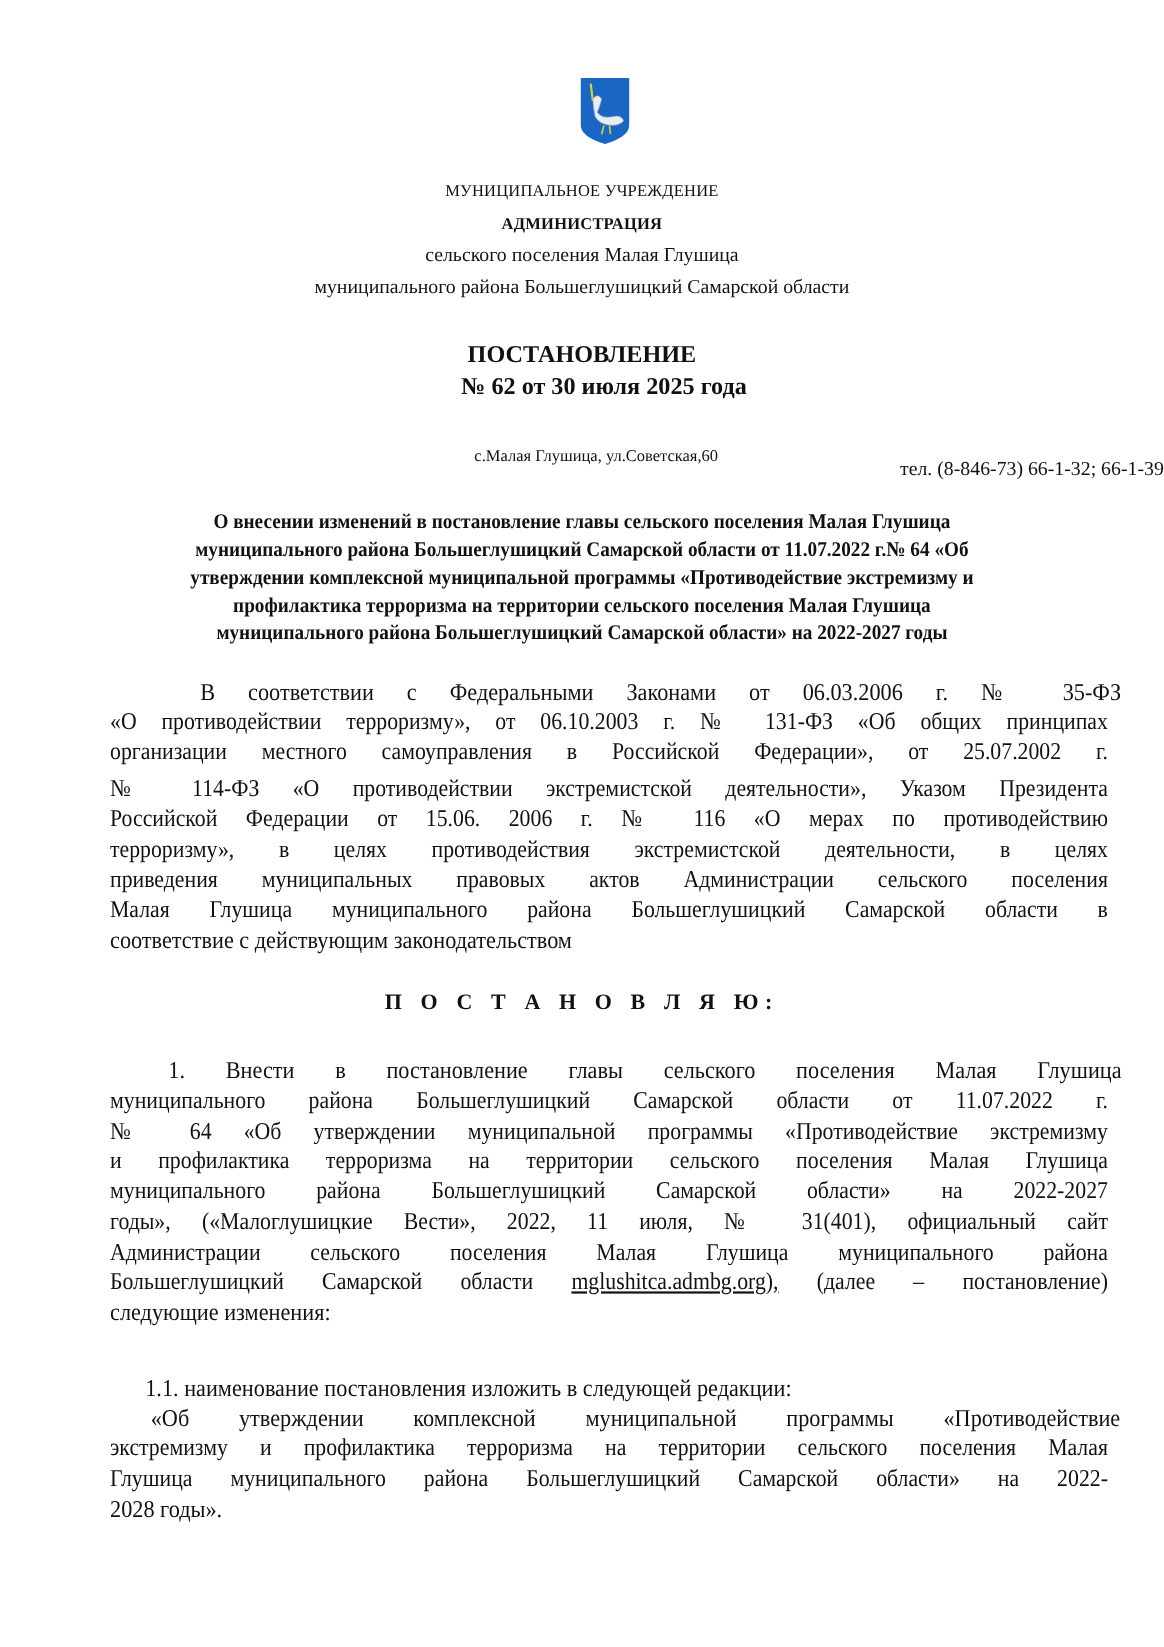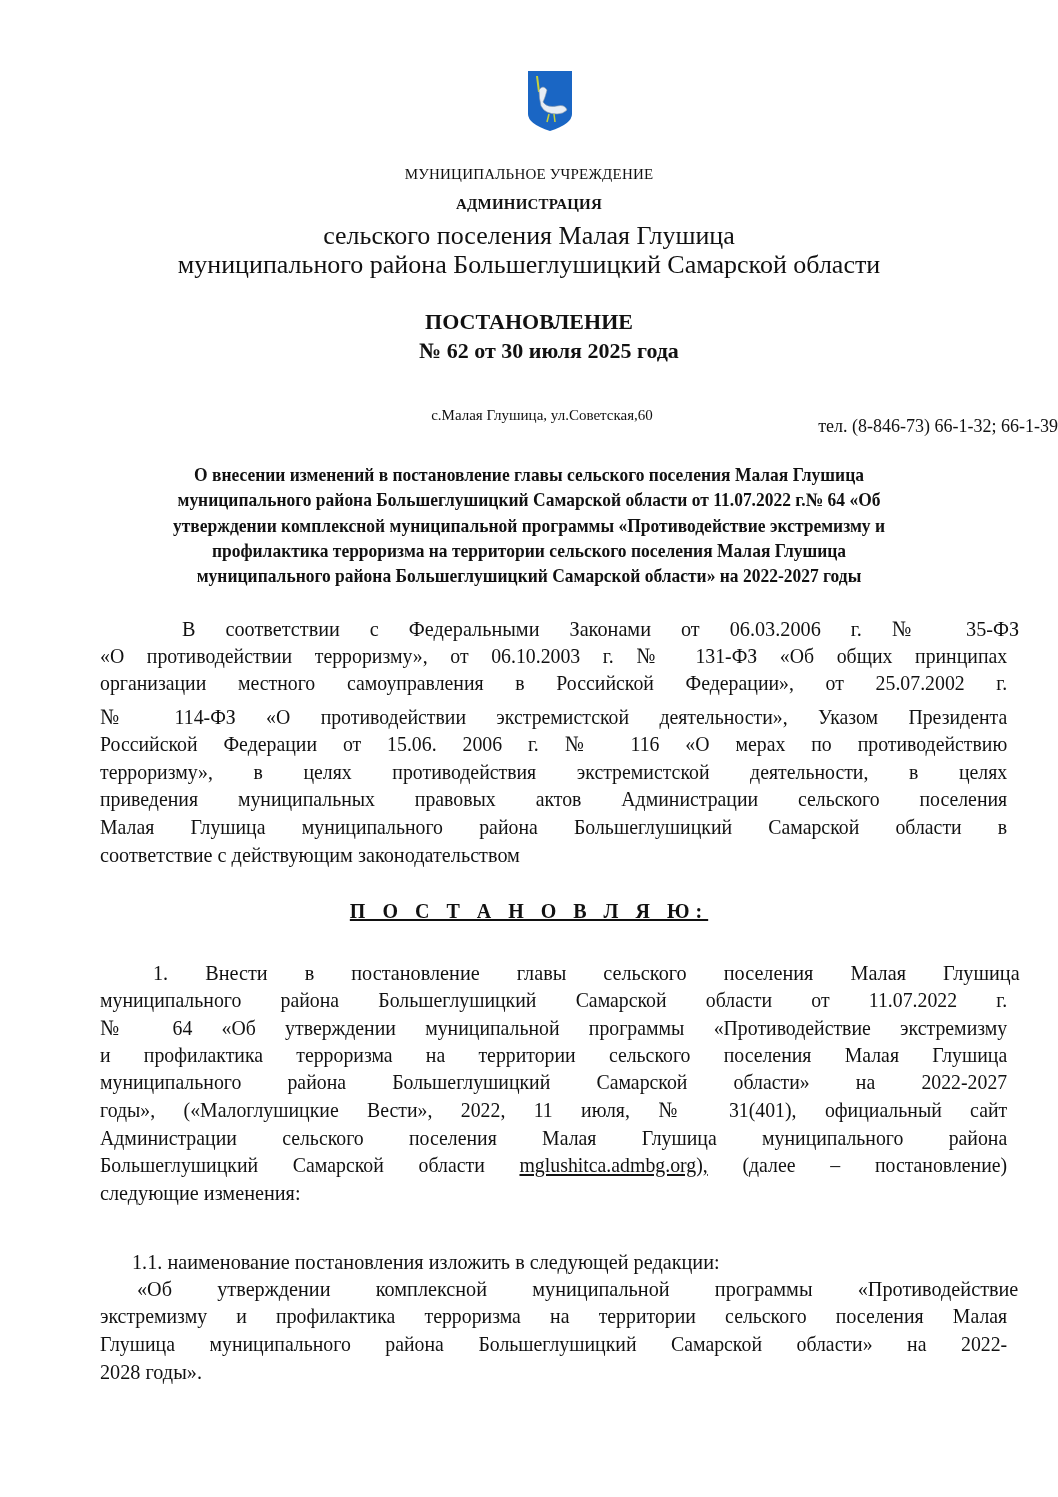--- a/index.html
+++ b/index.html
@@ -3,21 +3,21 @@
 <meta charset="utf-8">
 <style>
   html, body { margin: 0; padding: 0; background: #ffffff; }
   body { width: 1058px; height: 1497px; position: relative; overflow: hidden;
          font-family: "Liberation Serif", serif; color: #111; }
   .page { position: absolute; left: 0; top: 0; width: 1058px; height: 1497px; background: #fff; }
   .emblem { position: absolute; left: 527px; top: 70px; width: 46px; height: 62px; }
   .line { position: absolute; white-space: nowrap; }
   .center { left: 0; width: 1058px; text-align: center; }
   .h-small { font-size: 15px; letter-spacing: 0.2px; }
-  .h-mid { font-size: 26px; }
+  .h-mid { font-size: 18px; }
   .title { font-size: 22px; font-weight: bold; }
   .addr { font-size: 15px; }
   .tel { font-size: 18px; }
   .subj { font-size: 19px; font-weight: bold; transform: scaleX(0.92); transform-origin: center; }
   .body { font-size: 22px; transform: scaleX(0.92); transform-origin: left; }
   .just { left: 100px; width: 1008px; text-align: justify; text-align-last: justify; transform: scaleX(0.9); transform-origin: left; font-size: 22px; }
   .resolve { font-size: 20px; font-weight: bold; letter-spacing: 6px; }
   a.link { color: #111; text-decoration: underline; }
 </style>
 </head>
@@ -53,21 +53,21 @@
   <div class="line body" style="left:182px; top:616px; width:910px; text-align:justify; text-align-last:justify;">В соответствии с Федеральными Законами от 06.03.2006 г. № 35-ФЗ</div>
   <div class="line just" style="top:643px;">«О противодействии терроризму», от 06.10.2003 г. № 131-ФЗ «Об общих принципах</div>
   <div class="line just" style="top:670px;">организации местного самоуправления в Российской Федерации», от 25.07.2002 г.</div>
   <div class="line just" style="top:704px;">№ 114-ФЗ «О противодействии экстремистской деятельности», Указом Президента</div>
   <div class="line just" style="top:731px;">Российской Федерации от 15.06. 2006 г. № 116  «О мерах по противодействию</div>
   <div class="line just" style="top:759px;">терроризму», в целях противодействия экстремистской деятельности, в целях</div>
   <div class="line just" style="top:786px;">приведения муниципальных правовых актов Администрации сельского поселения</div>
   <div class="line just" style="top:814px;">Малая Глушица муниципального района Большеглушицкий Самарской области в</div>
   <div class="line body" style="left:100px; top:842px;">соответствие с действующим законодательством</div>
 
-  <div class="line center resolve" style="top:900px;text-decoration:underline;">П О С Т А Н О В Л Я Ю:</div>
+  <div class="line center resolve" style="top:900px;">П О С Т А Н О В Л Я Ю:</div>
 
   <div class="line body" style="left:153px; top:960px; width:942px; text-align:justify; text-align-last:justify;">1. Внести в постановление главы сельского поселения Малая Глушица</div>
   <div class="line just" style="top:987px;">муниципального района Большеглушицкий Самарской области от 11.07.2022 г.</div>
   <div class="line just" style="top:1015px;">№ 64 «Об утверждении муниципальной программы «Противодействие экстремизму</div>
   <div class="line just" style="top:1042px;">и профилактика терроризма на территории сельского поселения Малая Глушица</div>
   <div class="line just" style="top:1069px;">муниципального района Большеглушицкий Самарской области» на 2022-2027</div>
   <div class="line just" style="top:1097px;">годы», («Малоглушицкие Вести», 2022, 11 июля, № 31(401), официальный сайт</div>
   <div class="line just" style="top:1125px;">Администрации сельского поселения Малая Глушица муниципального района</div>
   <div class="line body" style="left:100px; top:1152px; width:1008px; text-align:justify; text-align-last:justify; transform:scaleX(0.9);"><span>Большеглушицкий Самарской области </span><a class="link">mglushitca.admbg.org),</a><span> (далее – постановление)</span></div>
   <div class="line body" style="left:100px; top:1180px;">следующие изменения:</div>

